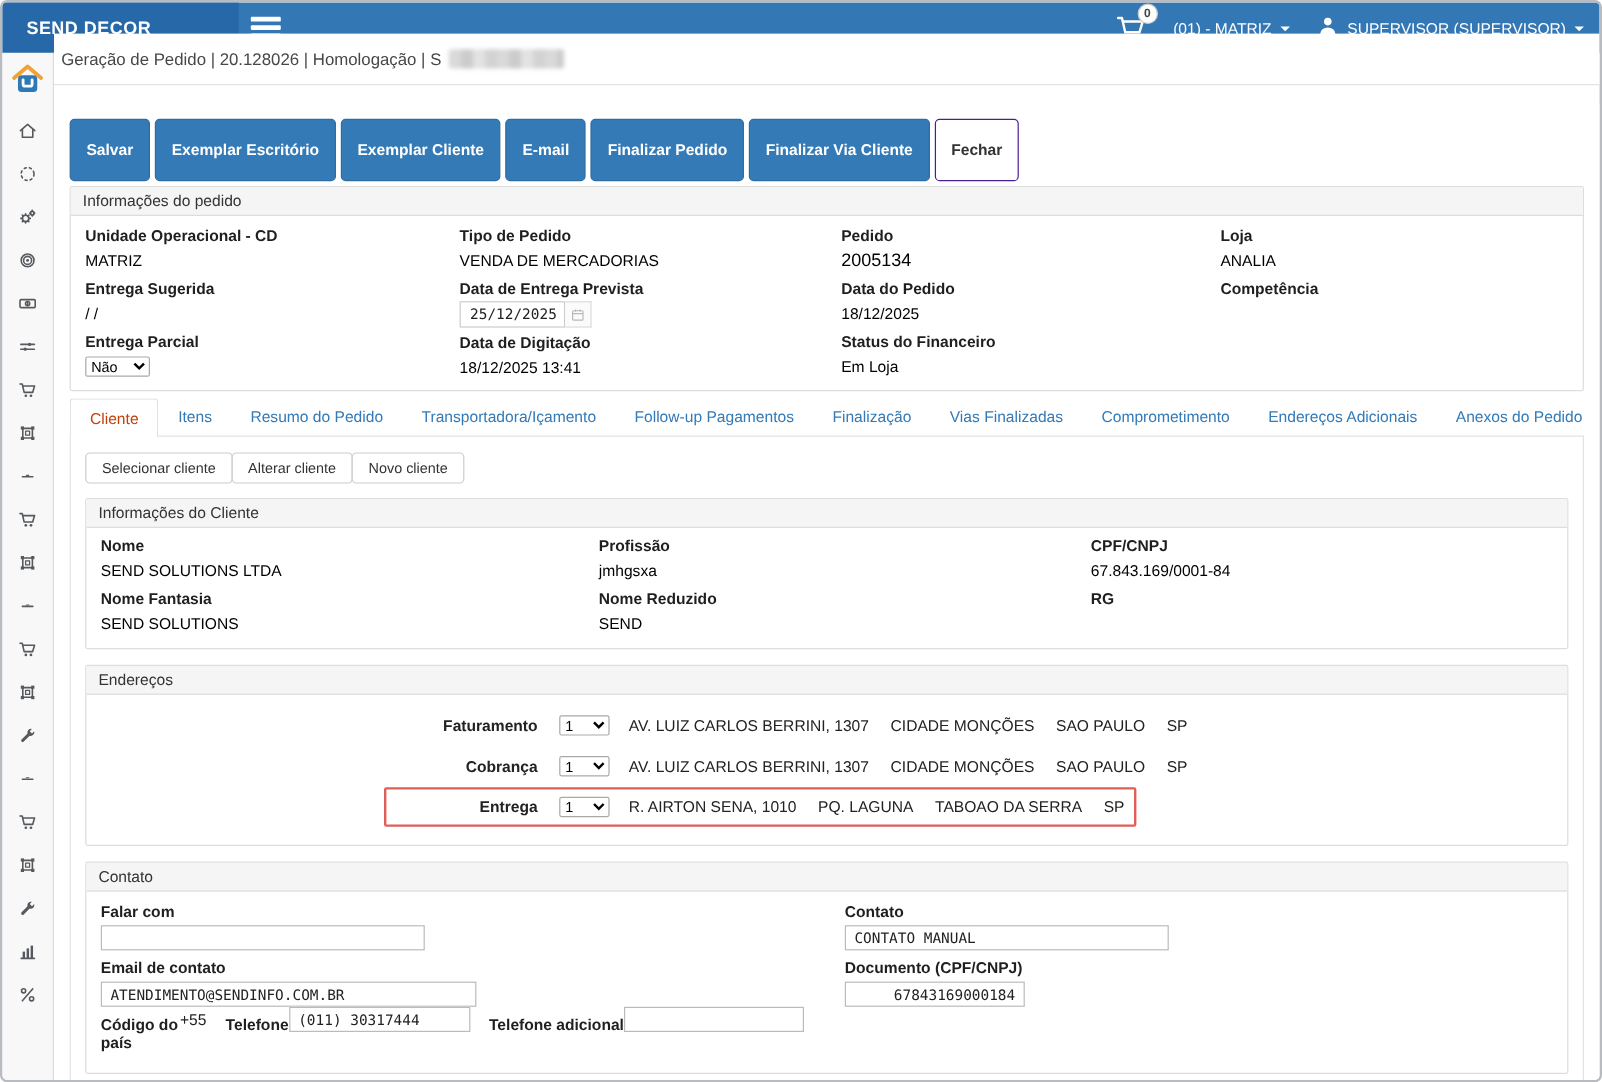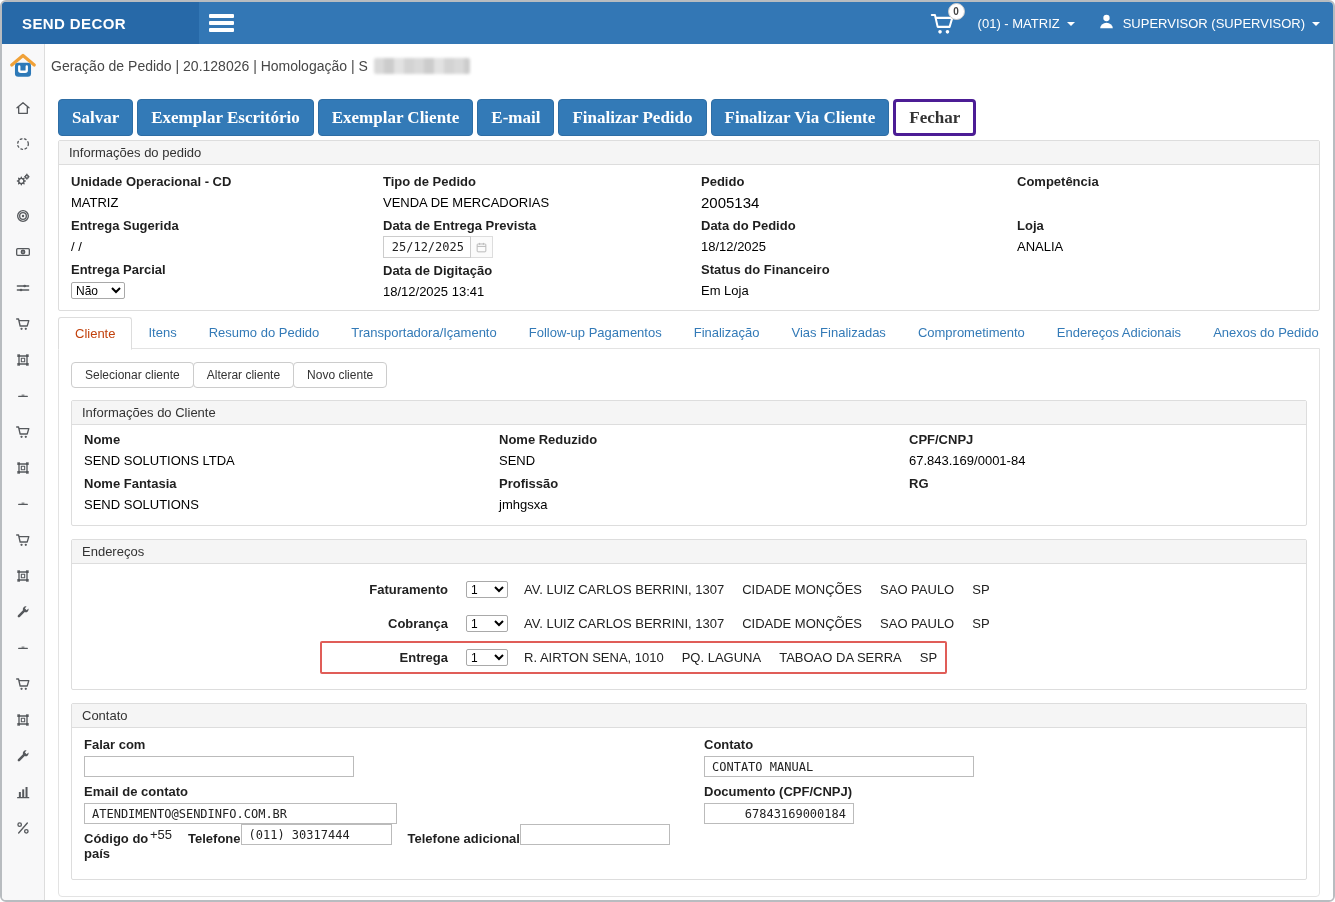--- a/index.html
+++ b/index.html
@@ -20,44 +20,44 @@
   .cart-wrap svg { width: 27px; height: 27px; }
   .badge { position: absolute; top: -7px; right: -9px; background: #fff; color: #444;
            border: 1px solid #ccc; border-radius: 50%; width: 17px; height: 17px;
            font-size: 10px; font-weight: bold; display: flex; align-items: center; justify-content: center; }
   .menu-item { display: flex; align-items: center; gap: 7px; cursor: pointer; white-space: nowrap; }
   .menu-item svg { width: 19px; height: 19px; }
   .caret { width: 0; height: 0; border-left: 4px solid transparent; border-right: 4px solid transparent;
            border-top: 4px solid #fff; margin-top: 2px; }
 
   
-  .crumbbar { position: absolute; left: 43px; top: 56px; right: 0; height: 43px; background: #fff;
-              border-bottom: 1px solid #e2e2e2; display: flex; 
+  .crumbbar { position: absolute; left: 43px; top: 26px; right: 0; height: 43px; background: #fff;
+              border-bottom: 1px solid #e2e2e2; display: flex; align-items: center;
               padding-left: 6px; font-size: 14px; color: #474747; }
   .redacted { display: inline-block; width: 96px; height: 16px; margin-left: 6px; border-radius: 2px;
               background: repeating-linear-gradient(90deg,#d9d9d9 0 10px,#cccccc 10px 20px,#e2e2e2 20px 30px,#d3d3d3 30px 40px);
               filter: blur(1.6px); }
 
   
   .sidebar { position: absolute; left: 0; top: 42px; width: 43px; bottom: 0; background: #f8f8f9;
              border-right: 1px solid #ddd; display: flex; flex-direction: column; align-items: center; }
   .logo { margin-top: 7px; cursor: default; }
   .side-icons { margin-top: 15px; display: flex; flex-direction: column; align-items: center;
                 gap: 20px; color: #56595d; }
   .sbicon { width: 16px; height: 16px; display: block; cursor: pointer; }
   .sbicon svg { width: 16px; height: 16px; display: block; }
 
   
   .main { position: absolute; left: 43px; top: 85px; right: 0; bottom: 0; background: #fff;
           padding: 12px 13px 0 13px; overflow: hidden; }
   .toolbar { display: flex; gap: 4px; margin-bottom: 4px; }
-  .btn { font-family: Liberation Serif, serif; font-size: 17px; font-weight: bold; padding: 5px 13px;
+  .btn { font-family: Liberation Sans, sans-serif; font-size: 13px; font-weight: bold; padding: 17px 13px;
          border-radius: 4px; cursor: pointer; line-height: 1.25; }
   .btn.primary { background: #337ab7; border: 1px solid #2e6da4; color: #fff; }
-  .btn.default { background: #fff; border: 3px solid #4c1d95; color: #333; }
+  .btn.default { background: #fff; border: 1px solid #4c1d95; color: #333; }
 
   .panel { border: 1px solid #ddd; border-radius: 2px; background: #fff; }
   .panel-heading { background: #f5f5f5; border-bottom: 1px solid #ddd; padding: 4px 10px;
                    font-size: 13px; color: #333; }
   #order-panel { }
 
   .oi-grid { display: grid; grid-template-columns: 312px 318px 316px 1fr; padding: 4px 12px 8px; }
   .field { margin-top: 2px; }
   .f-label { font-weight: bold; font-size: 13px; height: 21px; display: flex; align-items: center; color: #1f1f1f; }
   .f-value { font-size: 13px; min-height: 21px; display: flex; align-items: center; color: #000; }
@@ -379,26 +379,26 @@
               <div class="f-label">Data do Pedido</div>
               <div class="f-value">18/12/2025</div>
             </div>
             <div class="field">
               <div class="f-label">Status do Financeiro</div>
               <div class="f-value">Em Loja</div>
             </div>
           </div>
           <div class="oi-col">
             <div class="field">
+              <div class="f-label">Loja</div>
+              <div class="f-value">ANALIA</div>
+            </div>
+            <div class="field">
               <div class="f-label">Competência</div>
               <div class="f-value"></div>
-            </div>
-            <div class="field">
-              <div class="f-label">Loja</div>
-              <div class="f-value">ANALIA</div>
             </div>
           </div>
         </div>
     </div>
 
     <div class="tabs" id="tabs">
         <div class="tab active">Cliente</div>
         <div class="tab">Itens</div>
         <div class="tab">Resumo do Pedido</div>
         <div class="tab">Transportadora/Içamento</div>
@@ -426,26 +426,26 @@
                 <div class="f-label">Nome</div>
                 <div class="f-value">SEND SOLUTIONS LTDA</div>
               </div>
               <div class="field">
                 <div class="f-label">Nome Fantasia</div>
                 <div class="f-value">SEND SOLUTIONS</div>
               </div>
             </div>
             <div class="ci-col">
               <div class="field">
+                <div class="f-label">Profissão</div>
+                <div class="f-value">jmhgsxa</div>
+              </div>
+              <div class="field">
                 <div class="f-label">Nome Reduzido</div>
                 <div class="f-value">SEND</div>
-              </div>
-              <div class="field">
-                <div class="f-label">Profissão</div>
-                <div class="f-value">jmhgsxa</div>
               </div>
             </div>
             <div class="ci-col">
               <div class="field">
                 <div class="f-label">CPF/CNPJ</div>
                 <div class="f-value">67.843.169/0001-84</div>
               </div>
               <div class="field">
                 <div class="f-label">RG</div>
                 <div class="f-value"></div>

